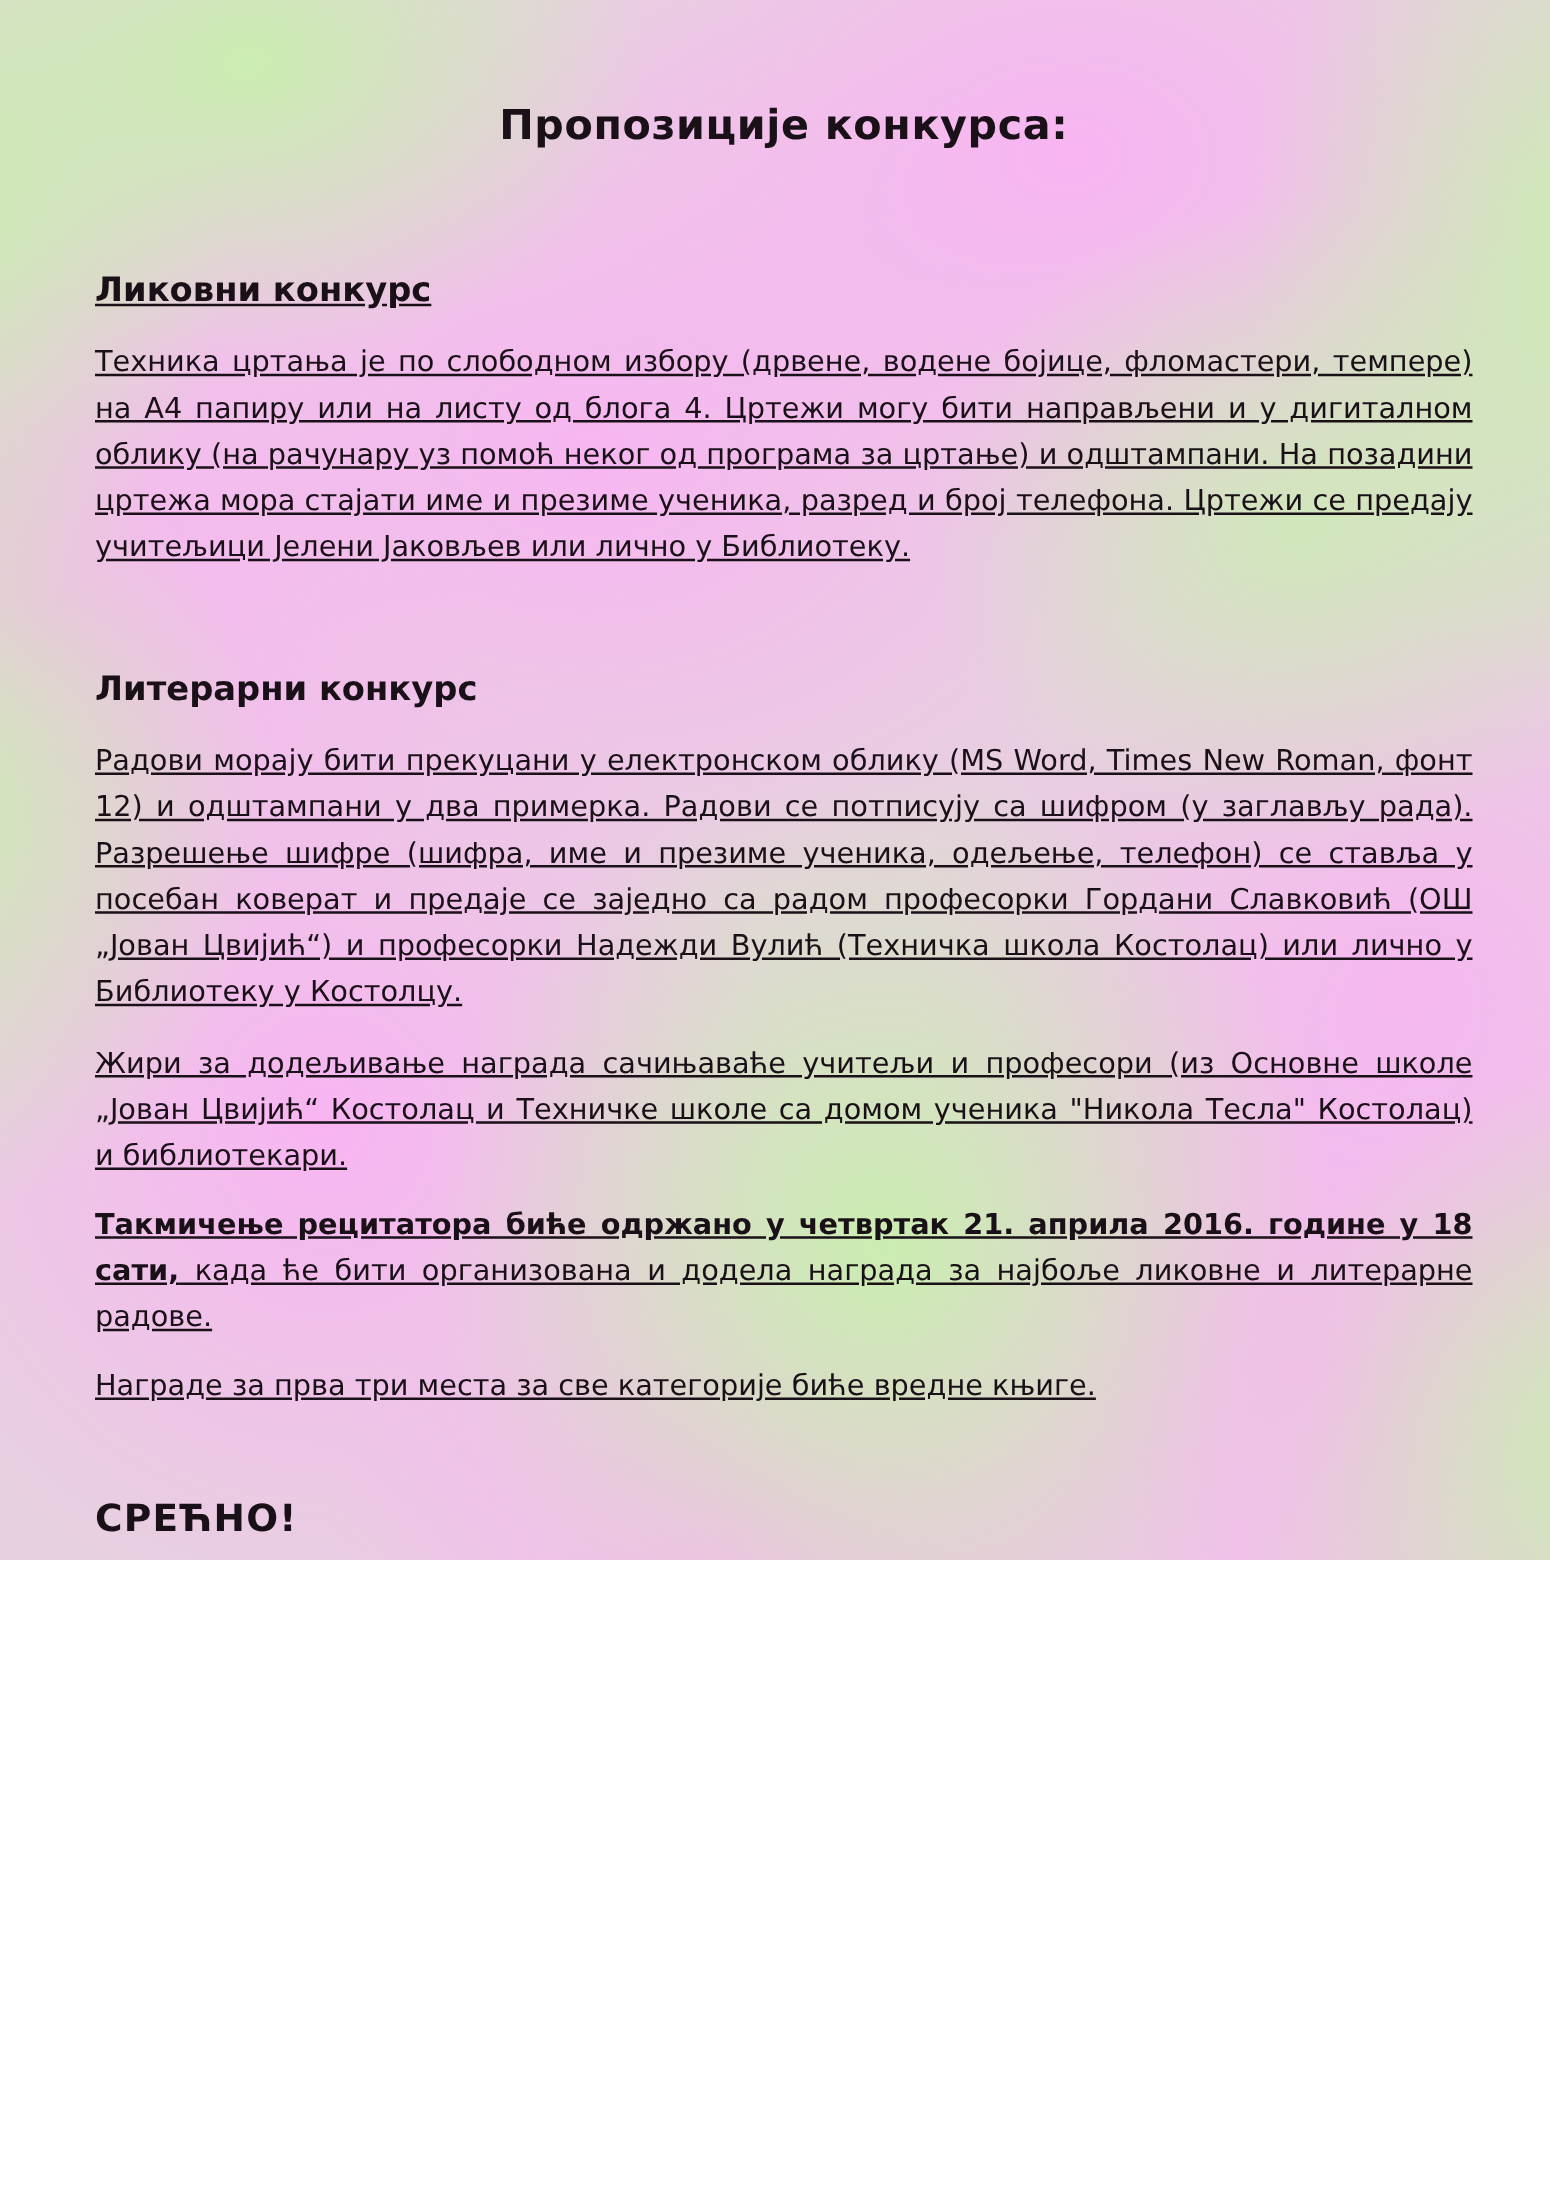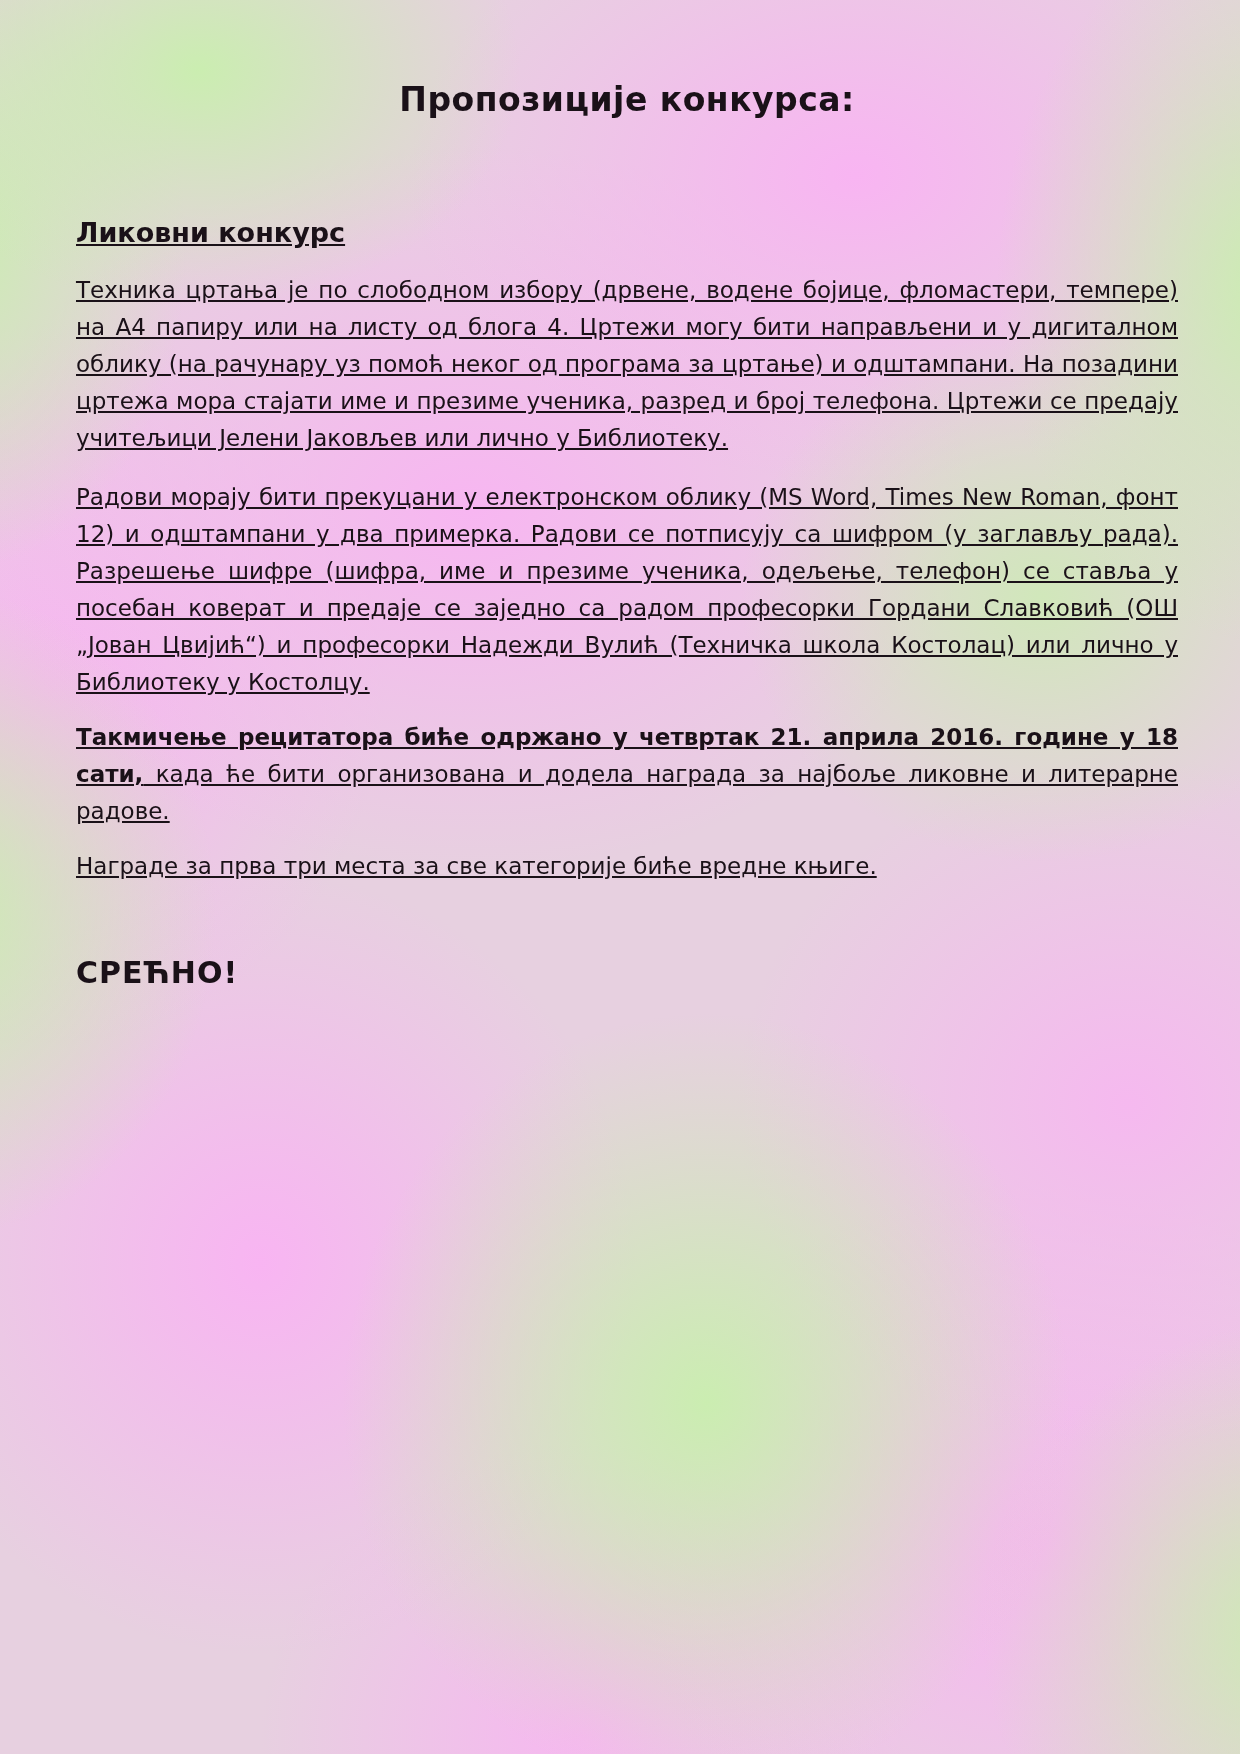--- a/index.html
+++ b/index.html
@@ -5,21 +5,21 @@
   * { box-sizing: border-box; }
   html, body { margin: 0; padding: 0; }
   body {
     width: 1240px;
     height: 1754px;
     font-family: "DejaVu Sans", sans-serif;
   }
   .page {
     position: relative;
     width: 1240px;
-    height: 1754px;
+    height: 1248px;
     overflow: hidden;
     background-color: #e7d0e0;
     background-image:
       radial-gradient(460px 340px at 16% 4%,  rgba(201,239,174,0.95) 0%, rgba(201,239,174,0) 70%),
       radial-gradient(320px 460px at -3% 14%, rgba(201,239,174,0.90) 0%, rgba(201,239,174,0) 70%),
       radial-gradient(400px 520px at 103% 16%,rgba(201,239,174,0.95) 0%, rgba(201,239,174,0) 70%),
       radial-gradient(430px 380px at 84% 34%, rgba(201,239,174,0.75) 0%, rgba(201,239,174,0) 70%),
       radial-gradient(380px 460px at -4% 52%, rgba(201,239,174,0.90) 0%, rgba(201,239,174,0) 70%),
       radial-gradient(560px 600px at 57% 80%, rgba(201,239,174,0.95) 0%, rgba(201,239,174,0) 65%),
       radial-gradient(440px 440px at 104% 93%,rgba(201,239,174,0.90) 0%, rgba(201,239,174,0) 70%),
@@ -78,23 +78,25 @@
 
 <div class="page">
   <div class="content">
 
     <div class="doc-title">Пропозиције конкурса:</div>
 
     <h2 class="section-heading heading-art">Ликовни конкурс</h2>
 
     <p class="para">Техника цртања је по слободном избору (дрвене, водене бојице, фломастери, темпере) на А4 папиру или на листу од блога 4. Цртежи могу бити направљени и у дигиталном облику (на рачунару уз помоћ неког од програма за цртање)  и одштампани. На позадини цртежа мора стајати име и презиме ученика, разред и број телефона. Цртежи се предају учитељици Јелени Јаковљев или лично у Библиотеку.</p>
 
+    <h2 class="section-heading heading-lit">Литерарни конкурс</h2>
 
     <p class="para">Радови морају бити прекуцани у електронском облику (MS Word, Times New Roman, фонт 12) и одштампани у два примерка. Радови се потписују са шифром (у заглављу рада). Разрешење шифре (шифра, име и презиме ученика, одељење, телефон) се ставља у посебан коверат и предаје се заједно са радом професорки Гордани Славковић (ОШ „Јован Цвијић“) и професорки Надежди Вулић (Техничка школа Костолац) или лично у Библиотеку у Костолцу.</p>
 
+    <p class="para para-tight">Жири за додељивање награда сачињаваће учитељи и професори (из Основне школе „Јован Цвијић“ Костолац и Техничке школе са домом ученика "Никола Тесла" Костолац) и библиотекари.</p>
 
     <p class="para para-tighter"><span class="bold">Такмичење рецитатора биће одржано у четвртак 21. априла 2016. године у 18 сати,</span><span> када ће бити организована и додела награда за најбоље ликовне и литерарне радове.</span></p>
 
     <p class="para para-tighter">Награде за прва три места за све категорије биће вредне књиге.</p>
 
     <div class="closing">СРЕЋНО!</div>
 
   </div>
 </div>
 

